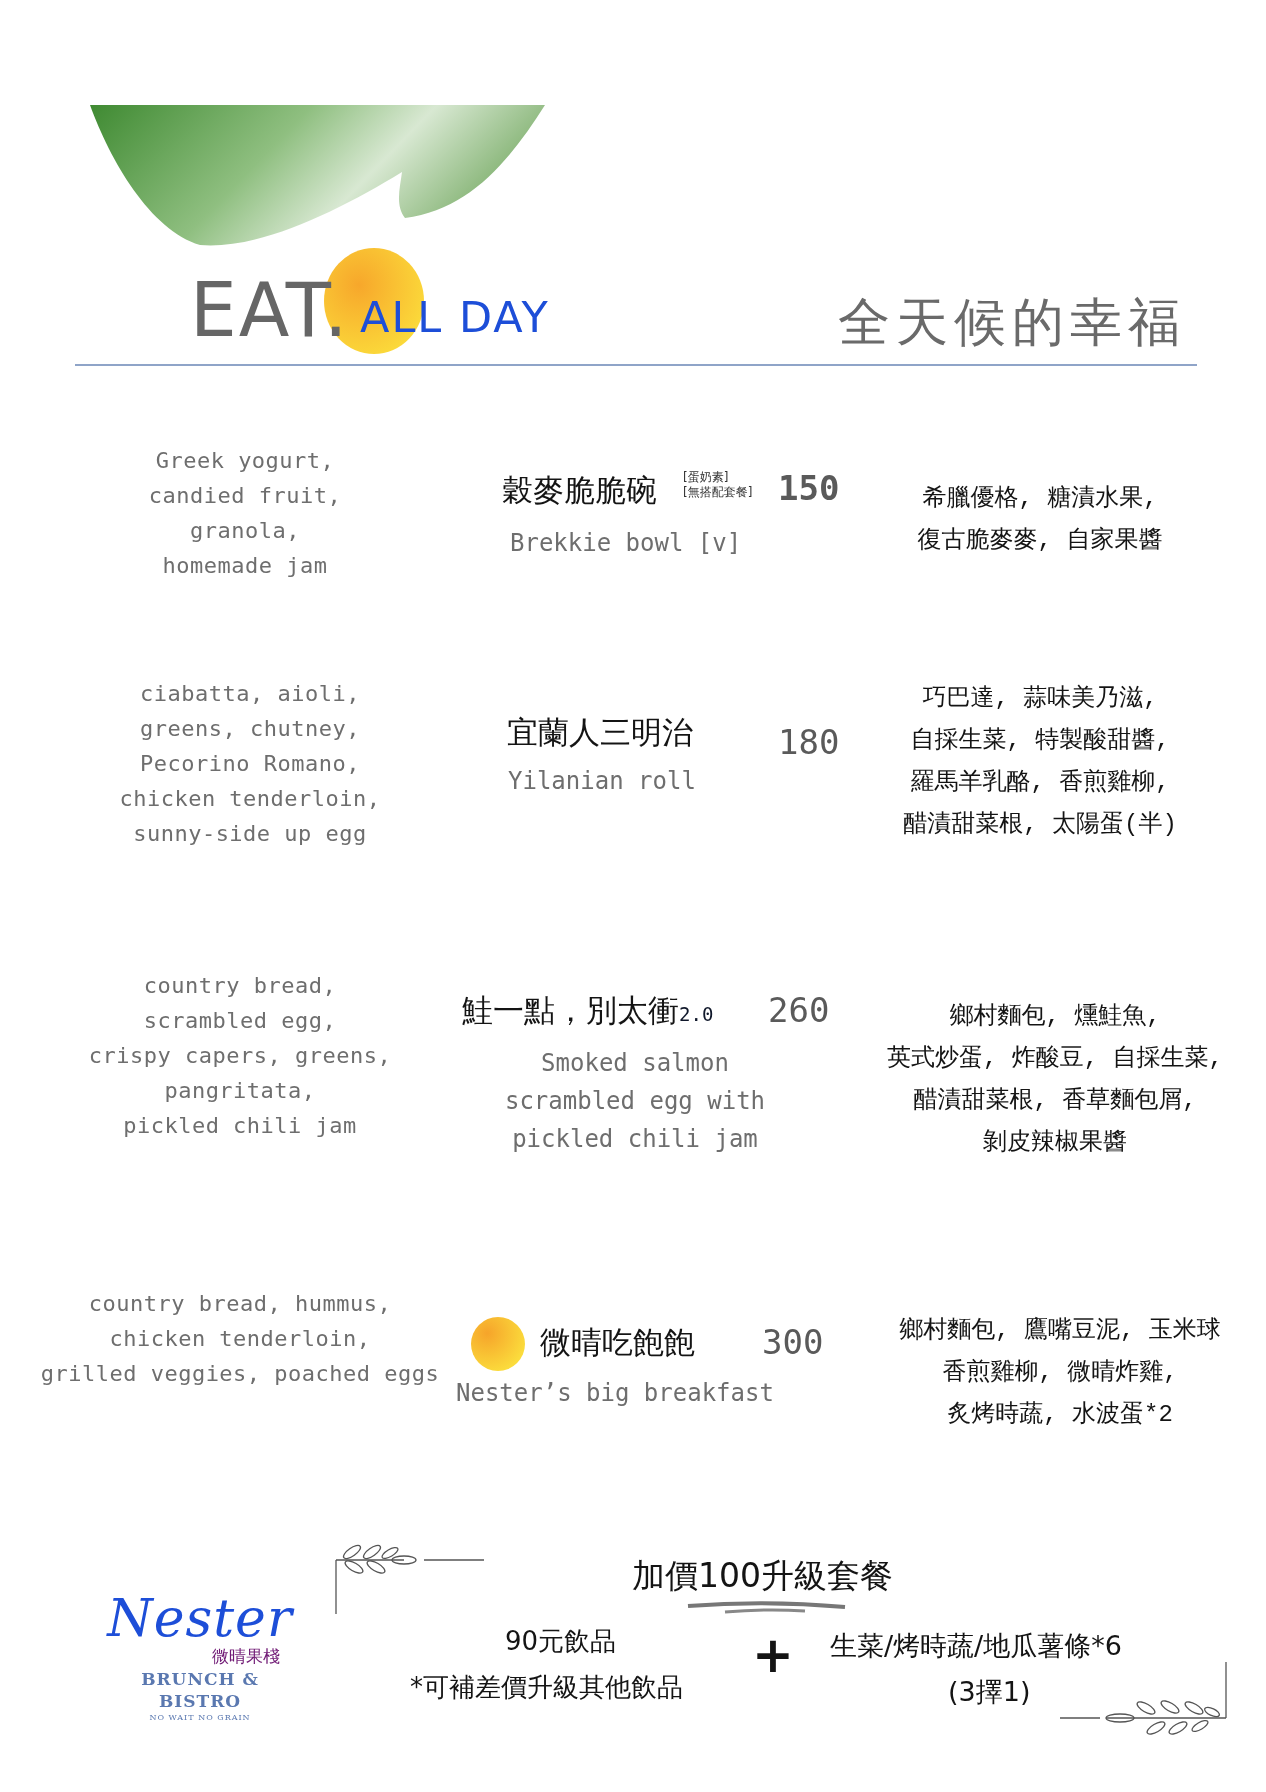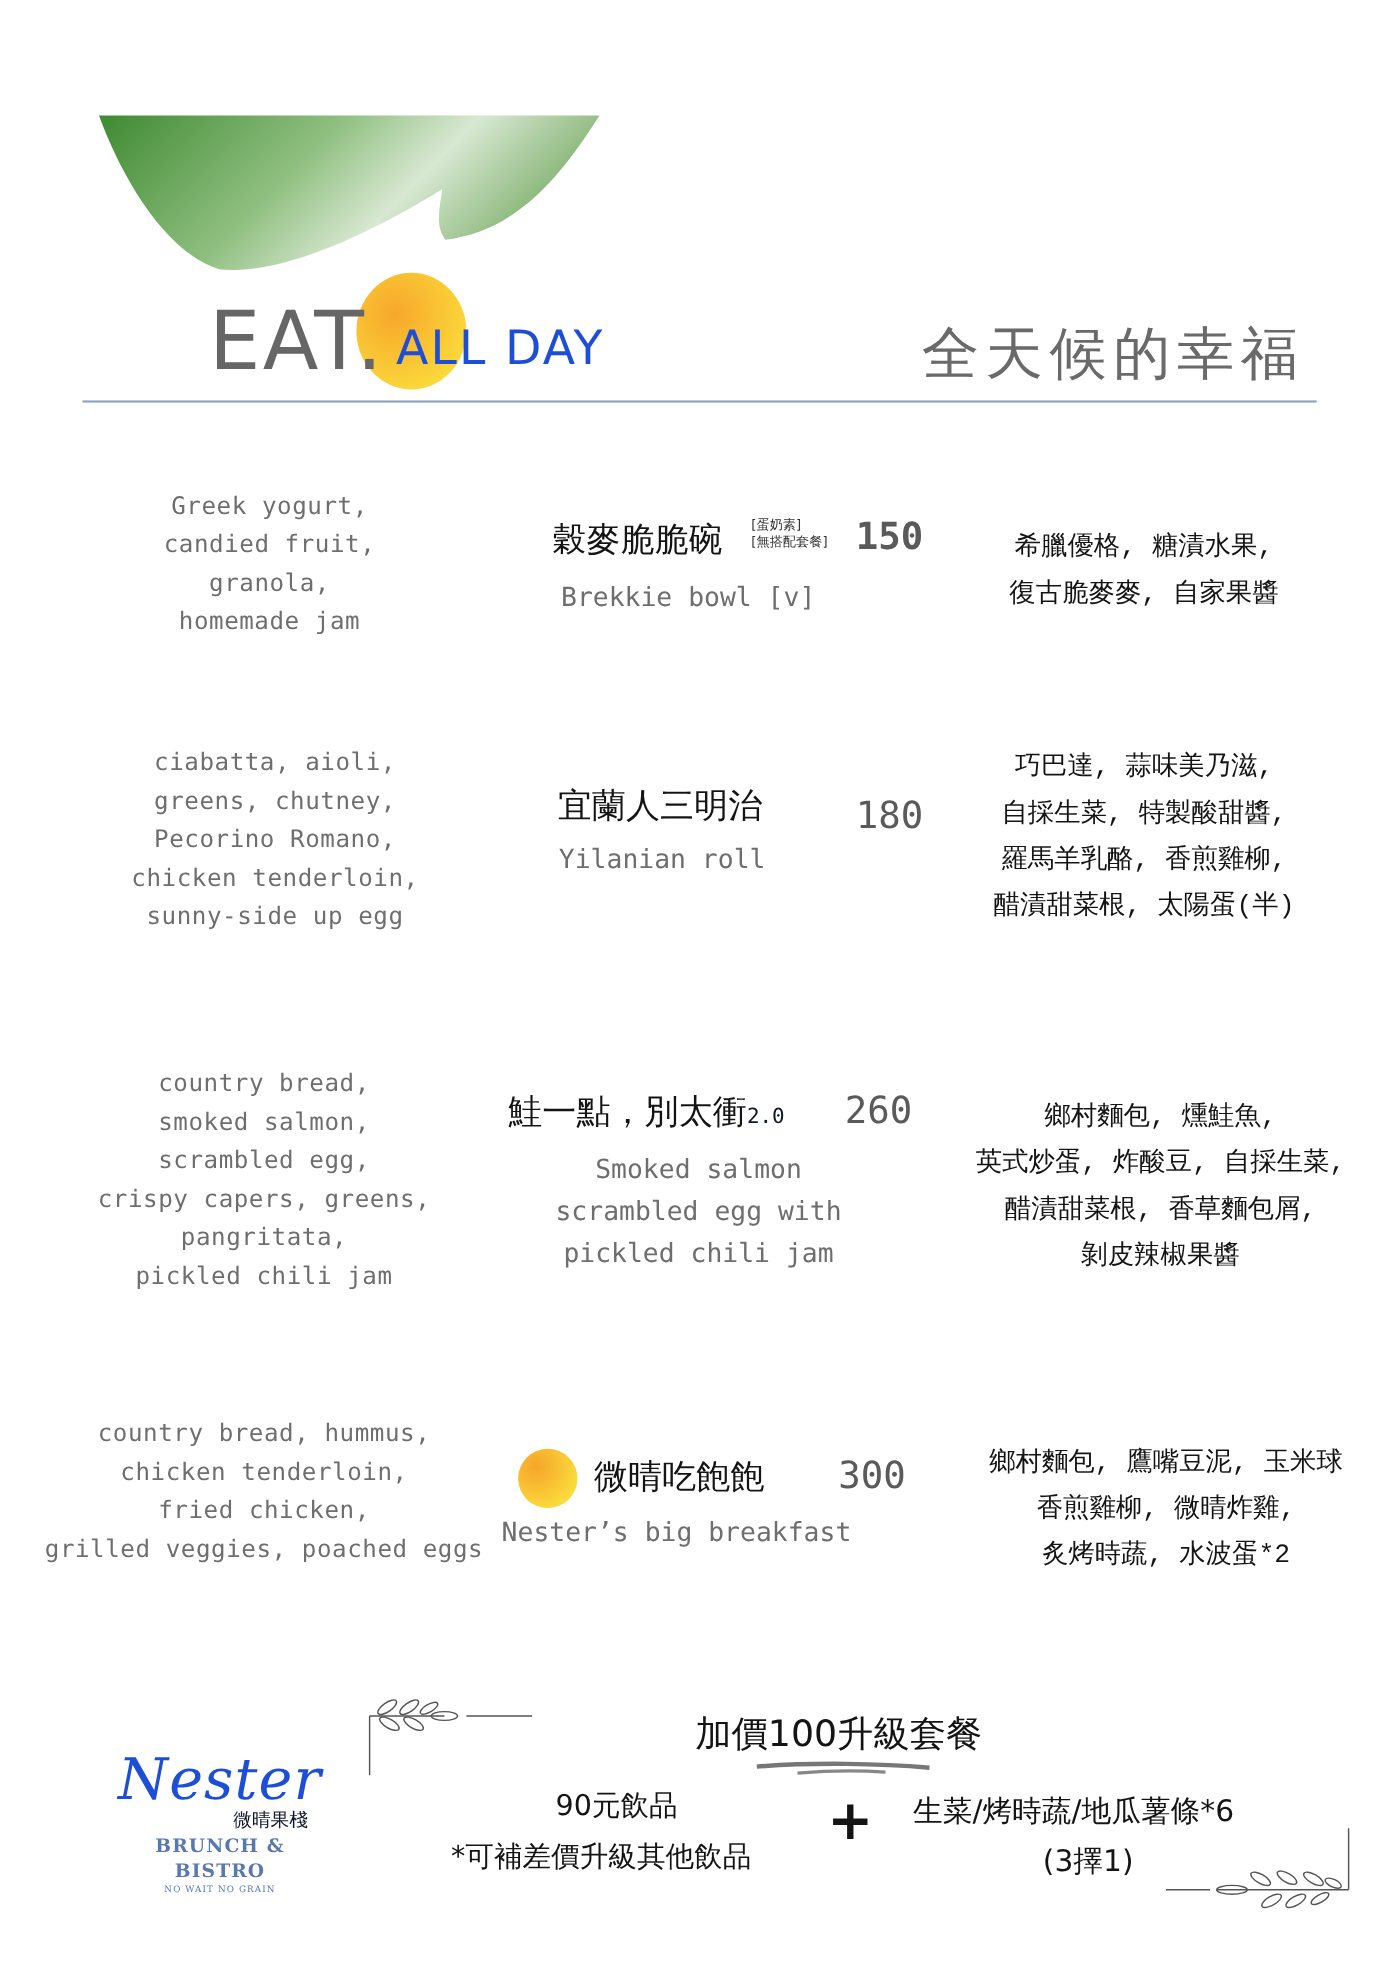--- a/index.html
+++ b/index.html
@@ -88,21 +88,20 @@
     <div>巧巴達,  蒜味美乃滋,</div>
     <div>自採生菜, 特製酸甜醬,</div>
     <div>羅馬羊乳酪,  香煎雞柳,</div>
     <div>醋漬甜菜根, 太陽蛋(半)</div>
   </div>
 </div>
 
 <div>
   <div class="abs mono ingredients-en" style="left:60px;top:968px;width:360px;">
     <div>country bread,</div>
-    <div>smoked salmon,</div>
     <div>scrambled egg,</div>
     <div>crispy capers, greens,</div>
     <div>pangritata,</div>
     <div>pickled chili jam</div>
   </div>
   <div class="abs dish-zh" style="left:462px;top:990px;">
     <span>鮭一點，別太衝</span><span class="mono" style="font-size:19px;color:#0f172a;">2.0</span>
   </div>
   <div class="abs price" style="left:768px;top:990px;">260</div>
   <div class="abs mono dish-en" style="left:460px;top:1044px;width:350px;">
@@ -115,21 +114,20 @@
     <div>英式炒蛋, 炸酸豆, 自採生菜,</div>
     <div>醋漬甜菜根, 香草麵包屑,</div>
     <div>剝皮辣椒果醬</div>
   </div>
 </div>
 
 <div>
   <div class="abs mono ingredients-en" style="left:20px;top:1286px;width:440px;">
     <div>country bread, hummus,</div>
     <div>chicken tenderloin,</div>
-    <div>fried chicken,</div>
     <div>grilled veggies, poached eggs</div>
   </div>
   <svg class="abs" style="left:470px;top:1316px" width="56" height="56" viewBox="0 0 56 56">
     <defs>
       <radialGradient id="sg2" cx="0.3" cy="0.3" r="0.75">
         <stop offset="0" stop-color="#f6a42a"></stop>
         <stop offset="1" stop-color="#fbdc3c"></stop>
       </radialGradient>
     </defs>
     <circle cx="28" cy="28" r="27" fill="url(#sg2)"></circle>
@@ -182,16 +180,16 @@
       <ellipse cx="152" cy="52" rx="8" ry="3.5" transform="rotate(25 152 52)"></ellipse>
       <ellipse cx="96" cy="68" rx="10" ry="4" transform="rotate(-30 96 68)"></ellipse>
       <ellipse cx="118" cy="68" rx="10" ry="4" transform="rotate(-30 118 68)"></ellipse>
       <ellipse cx="140" cy="66" rx="9" ry="3.5" transform="rotate(-30 140 66)"></ellipse>
     </g>
   </svg>
 </div>
 
 <div class="abs" style="left:100px;top:1590px;width:200px;text-align:center;">
   <div style="font-family:'DejaVu Serif',serif;font-style:italic;font-size:52px;line-height:56px;color:#1d4ed8;letter-spacing:1px;">Nester</div>
-  <div style="font-family:Liberation Mono, monospace;font-size:17px;color:#0f172a;text-align:right;padding-right:20px;line-height:22px;">微晴果棧</div>
+  <div style="font-family:Liberation Sans, sans-serif;font-size:17px;color:#701a75;text-align:right;padding-right:20px;line-height:22px;">微晴果棧</div>
   <div style="font-family:'DejaVu Serif',serif;font-weight:bold;font-size:17px;color:#5a78b0;letter-spacing:1px;line-height:22px;">BRUNCH &amp; BISTRO</div>
   <div style="font-family:'DejaVu Serif',serif;font-size:8px;color:#5a78b0;letter-spacing:1px;line-height:12px;">NO WAIT NO GRAIN</div>
 </div>
 
 </body></html>

